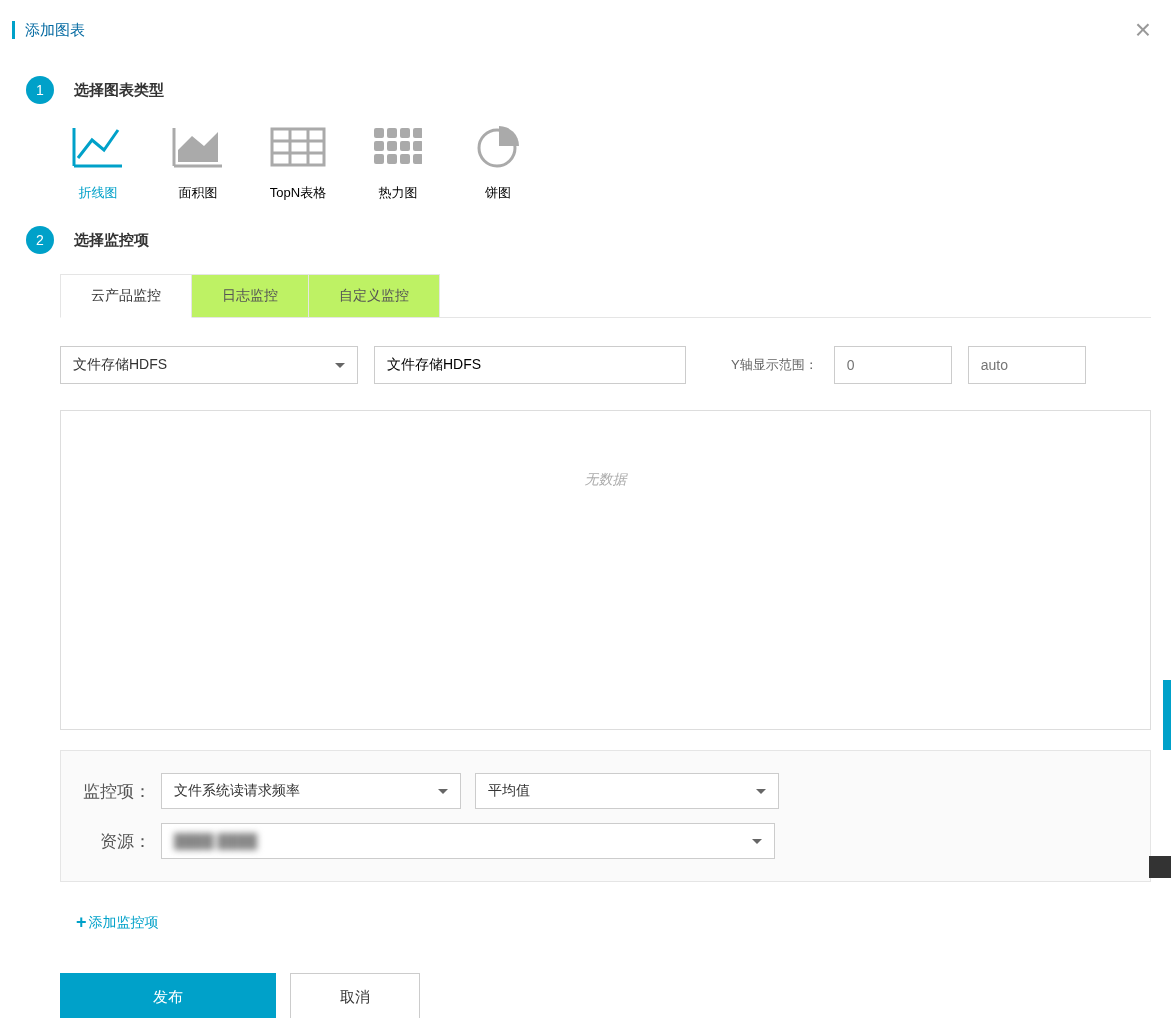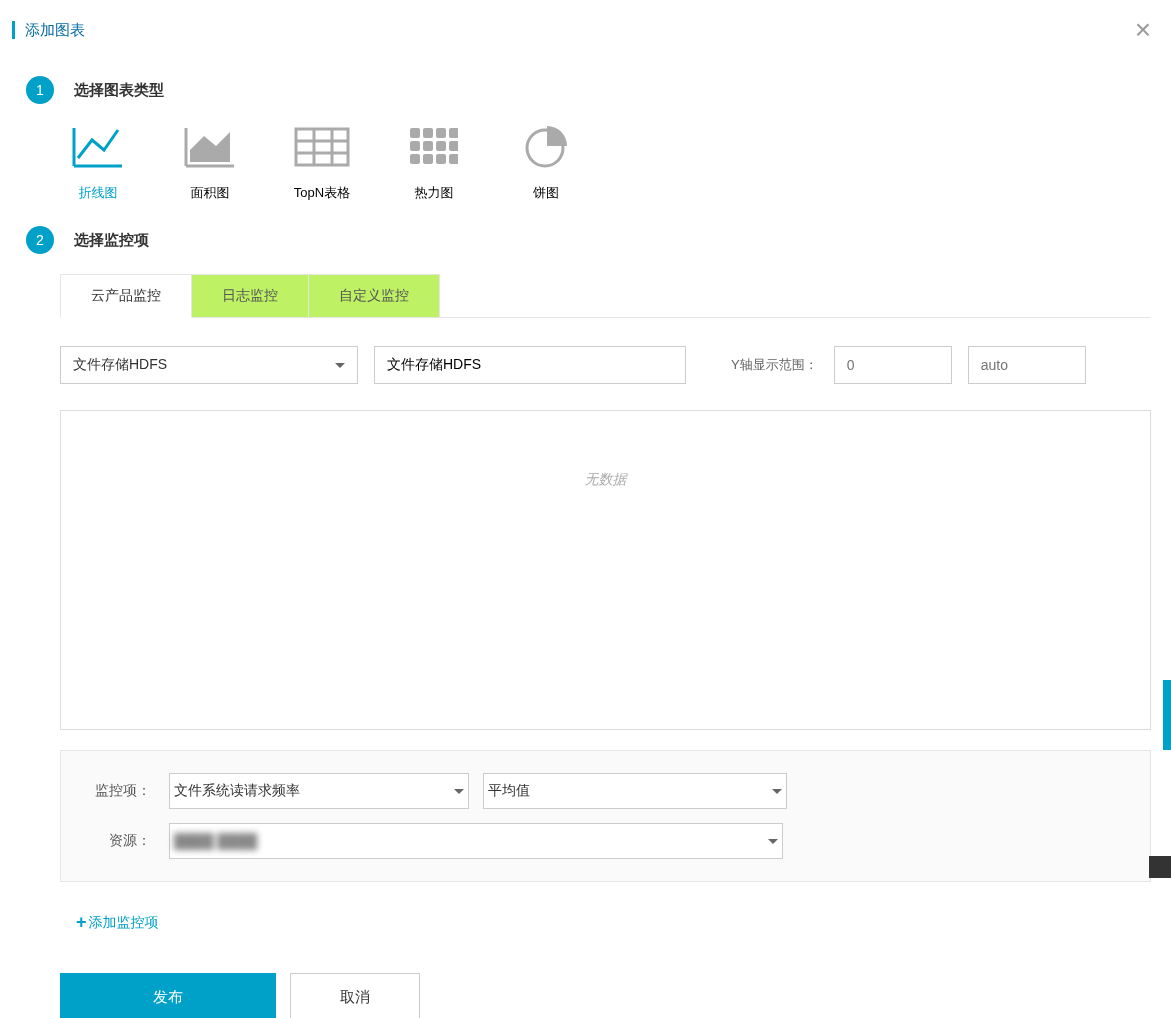--- a/index.html
+++ b/index.html
@@ -9,43 +9,43 @@
     .dialog-title-bar { width: 3px; height: 18px; background: #00A1C9; margin-right: 10px; }
     .dialog-title { font-size: 15px; color: #0369a1; }
     .close-btn { margin-left: auto; font-size: 28px; color: #999; cursor: pointer; line-height: 1; font-weight: 200; }
 
     .content { padding: 0 20px 20px 20px; }
 
     .step-header { display: flex; align-items: center; margin: 16px 0 20px 6px; }
     .step-num { width: 28px; height: 28px; border-radius: 50%; background: #00A1C9; color: #fff; display: flex; align-items: center; justify-content: center; font-size: 14px; margin-right: 20px; }
     .step-title { font-size: 15px; font-weight: 600; color: #333; }
 
-    .chart-types { display: flex; gap: 48px; margin-left: 46px; margin-bottom: 24px; }
+    .chart-types { display: flex; gap: 36px; margin-left: 46px; margin-bottom: 24px; }
     .chart-type { display: flex; flex-direction: column; align-items: center; cursor: pointer; width: 64px; }
     .chart-icon-box { width: 56px; height: 46px; display: flex; align-items: center; justify-content: center; margin-bottom: 14px; }
     .chart-type-label { font-size: 13px; color: #000000; }
     .chart-type.active .chart-type-label { color: #00A1C9; }
 
     .tabs { display: flex; border-bottom: 1px solid #e5e5e5; margin-left: 40px; margin-bottom: 28px; }
     .tab { padding: 12px 30px; font-size: 14px; color: #555; background: #bef264; border: 1px solid #e5e5e5; border-bottom: none; margin-right: -1px; cursor: pointer; }
     .tab.active { background: #fff; color: #333; border-bottom: 1px solid #fff; margin-bottom: -1px; position: relative; }
 
     .form-row { display: flex; align-items: center; margin-left: 40px; margin-bottom: 26px; gap: 16px; }
     .select-box { position: relative; border: 1px solid #ccc; height: 38px; display: flex; align-items: center; padding: 0 12px; cursor: pointer; background: #fff; }
     .select-box .caret { margin-left: auto; width: 0; height: 0; border-left: 5px solid transparent; border-right: 5px solid transparent; border-top: 5px solid #666; }
     .text-input { border: 1px solid #ccc; height: 38px; padding: 0 12px; font-size: 14px; outline: none; }
     .form-label { color: #666; font-size: 13px; }
 
     .preview-box { border: 1px solid #ddd; margin-left: 40px; height: 320px; display: flex; align-items: flex-start; justify-content: center; padding-top: 60px; color: #aaa; font-size: 14px; font-style: italic; }
 
     .monitor-config { border: 1px solid #e5e5e5; background: #fafafa; margin-left: 40px; margin-top: 20px; padding: 22px 0 22px 20px; }
     .config-row { display: flex; align-items: center; margin-bottom: 14px; }
     .config-row:last-child { margin-bottom: 0; }
-    .config-label { width: 70px; text-align: right; color: #555; font-size: 14px; margin-right: 18px; }
-    .config-select { border: 1px solid #ccc; height: 36px; display: flex; align-items: center; padding: 0 4px; cursor: pointer; background: #fff; }
+    .config-label { width: 70px; text-align: right; color: #555; font-size: 17px; margin-right: 10px; }
+    .config-select { border: 1px solid #ccc; height: 36px; display: flex; align-items: center; padding: 0 12px; cursor: pointer; background: #fff; }
     .config-select .caret { margin-left: auto; width: 0; height: 0; border-left: 5px solid transparent; border-right: 5px solid transparent; border-top: 5px solid #666; }
     .blurred { filter: blur(3px); color: #888; }
 
     .add-monitor { color: #00A1C9; font-size: 14px; cursor: pointer; margin-left: 56px; margin-top: 30px; display: inline-flex; align-items: center; }
     .add-monitor-plus { font-size: 18px; margin-right: 2px; font-weight: bold; }
 
     .footer { display: flex; gap: 14px; margin-left: 40px; margin-top: 40px; }
     .btn { width: 216px; height: 48px; display: flex; align-items: center; justify-content: center; font-size: 15px; cursor: pointer; border: 1px solid #ccc; }
     .btn-primary { background: #00A1C9; color: #fff; border-color: #00A1C9; }
     .btn-default { background: #fff; color: #333; }

